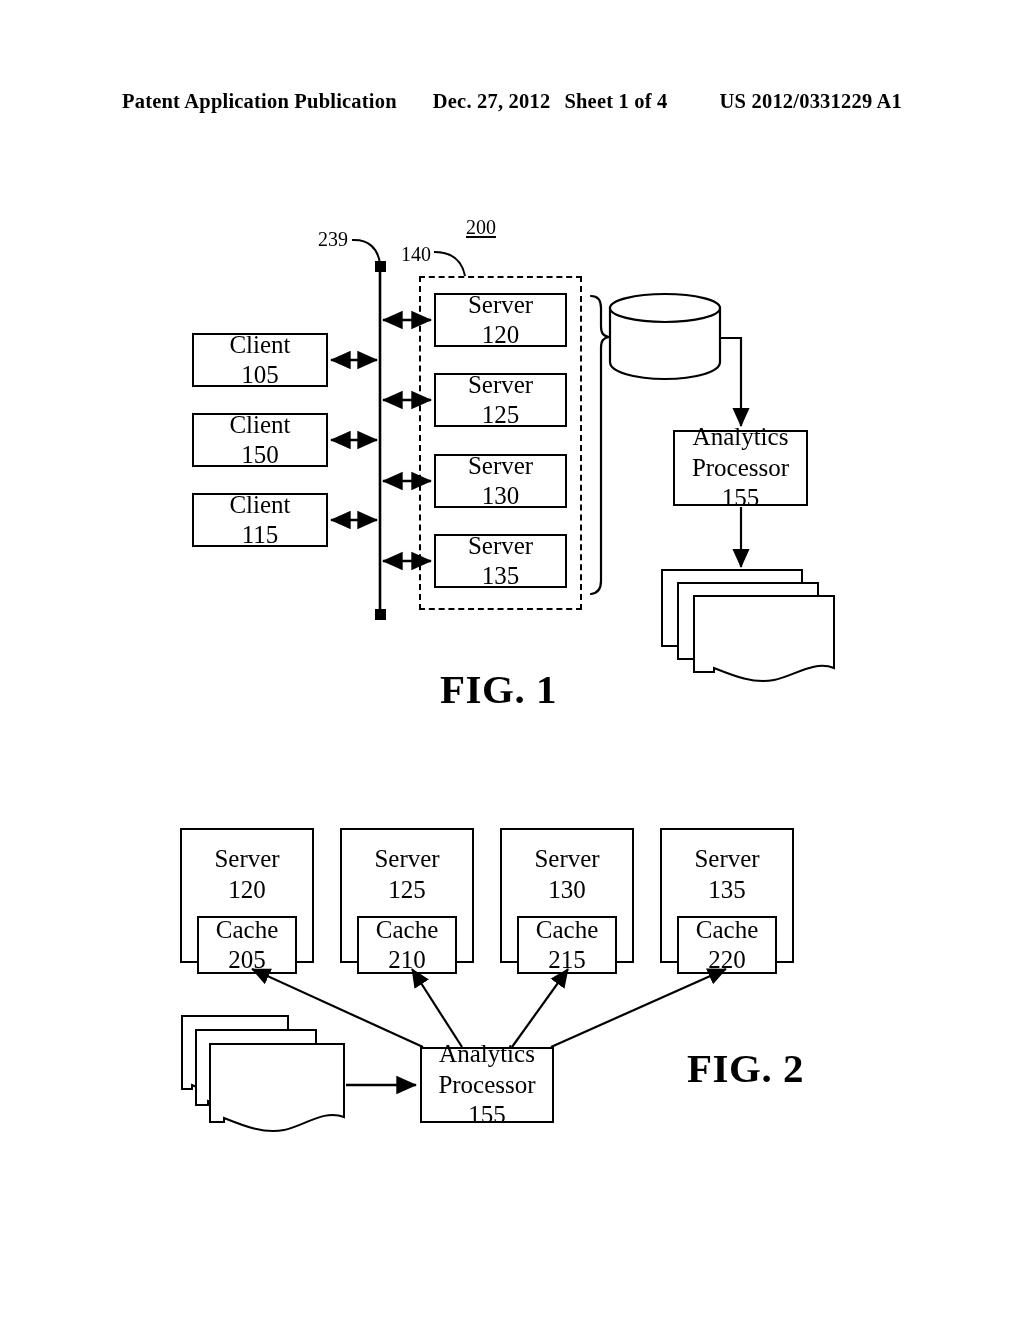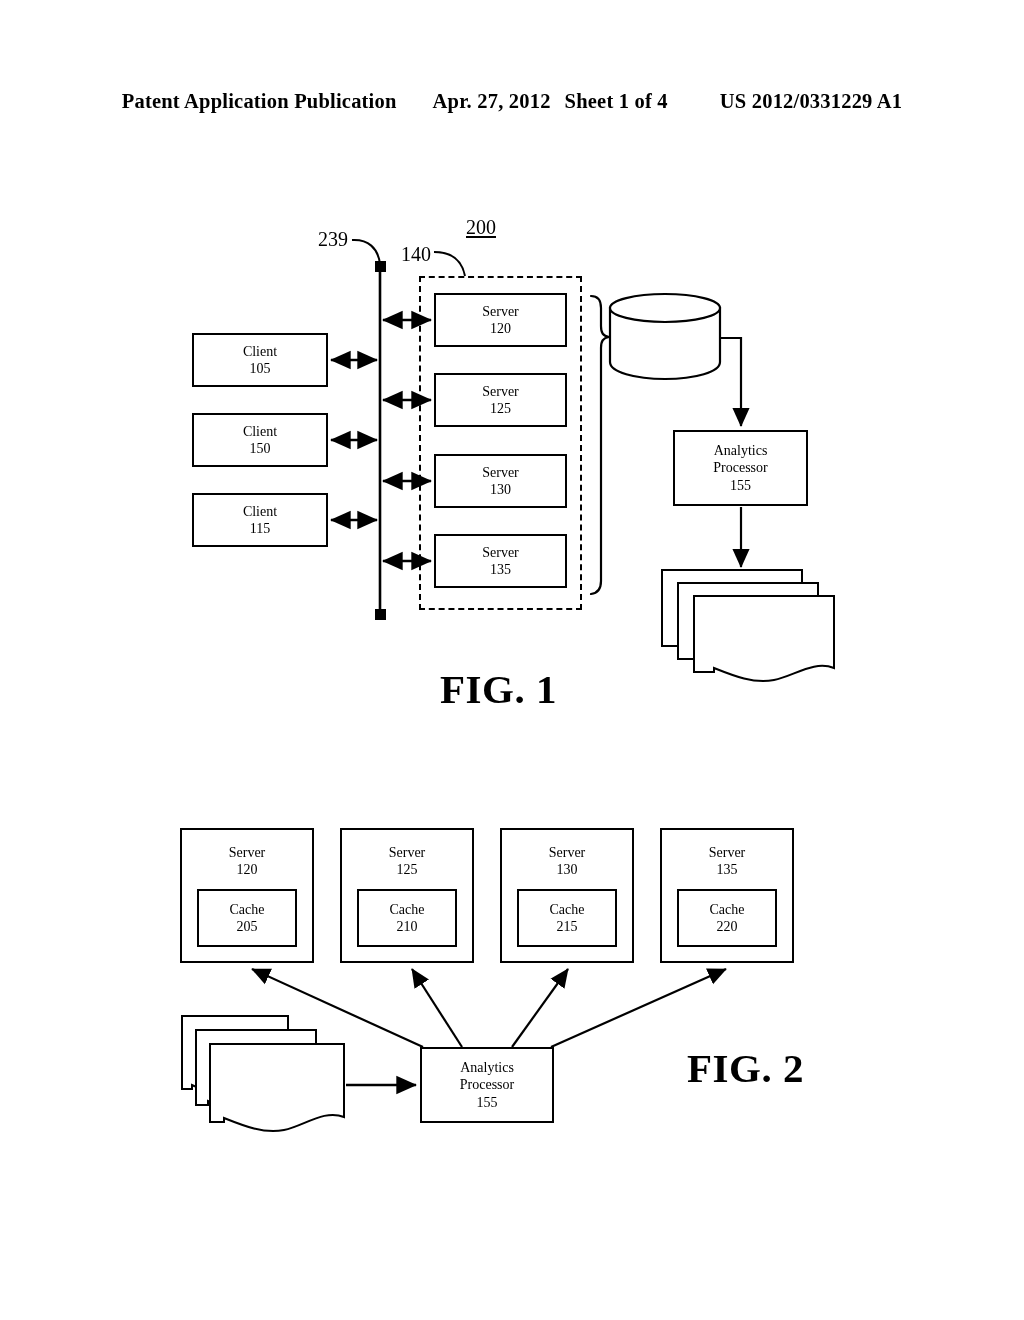--- a/index.html
+++ b/index.html
@@ -43,21 +43,21 @@
     position: absolute;
     box-sizing: border-box;
     border: 2.2px solid #000;
     background: #fff;
     display: flex;
     flex-direction: column;
     align-items: center;
     justify-content: center;
     text-align: center;
     line-height: 1.22;
-    font-size: 14px;
+    font-size: 25px;
   }
   .box .ln { display: block; }
 
   .dashed-group {
     position: absolute;
     box-sizing: border-box;
     border: 2px dashed #000;
     background: transparent;
   }
 
@@ -108,21 +108,21 @@
     white-space: nowrap;
   }
 </style>
 </head>
 <body>
 
 <div id="page">
 
   <div id="pub-header">
     <span class="h-left">Patent Application Publication</span>
-    <span class="h-mid">Apr. 27, 2012</span>
+    <span class="h-mid">Dec. 27, 2012</span>
     <span class="h-sheet">Sheet 1 of 4</span>
     <span class="h-right">US 2012/0331229 A1</span>
   </div>
 
   <div class="reflabel underlined" style="left:466px; top:216px;">200</div>
   <div class="reflabel" style="left:318px; top:228px;">239</div>
   <div class="reflabel" style="left:401px; top:243px;">140</div>
 
   <div class="dashed-group" style="left:419px; top:276px; width:163px; height:334px;"></div>
 

